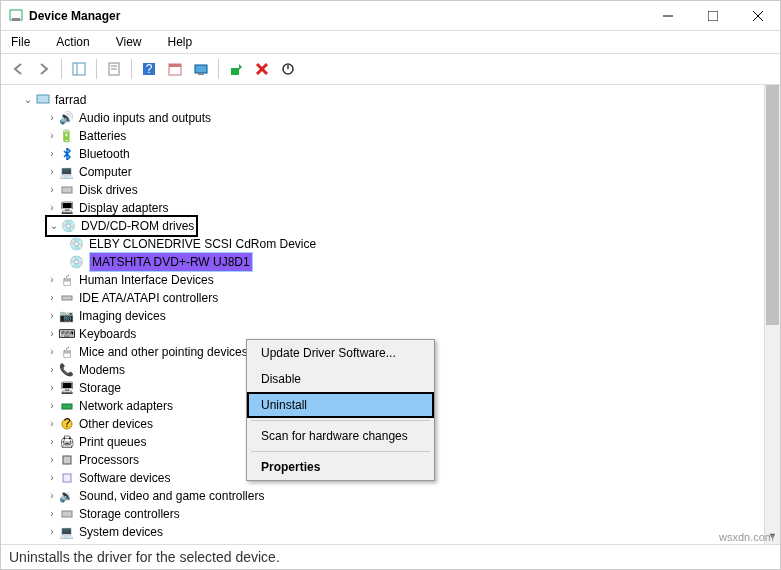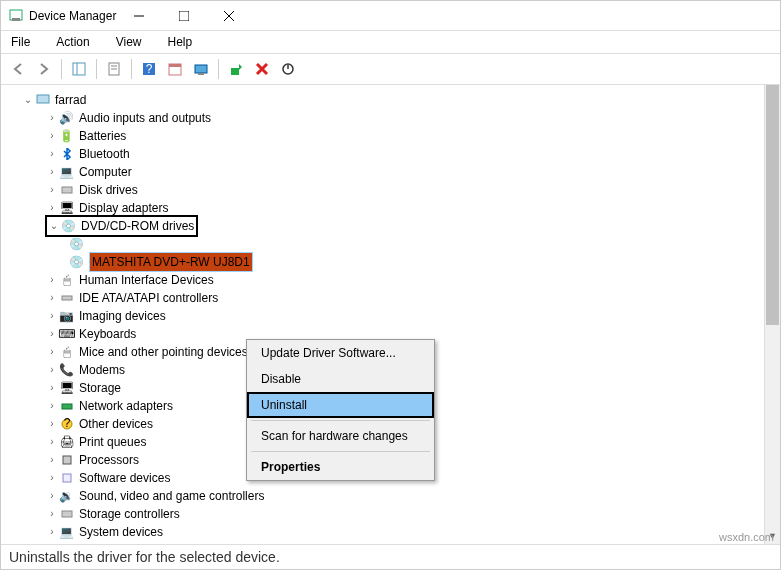--- a/index.html
+++ b/index.html
@@ -1,35 +1,35 @@
 <!DOCTYPE html>
 <html><head>
 <meta charset="utf-8">
 <style>
 * { margin: 0; padding: 0; box-sizing: border-box; font-family: "Segoe UI", Tahoma, sans-serif; font-size: 12px; }
 body { background: #fff; width: 781px; height: 570px; border: 1px solid #ccc; position: relative; overflow: hidden; }
-.titlebar { display: flex; align-items: center; height: 30px; padding: 0 0 0 8px; border-bottom: 1px solid #ddd; }
+.titlebar { display: flex; align-items: center; justify-content: space-between; height: 30px; padding: 0 0 0 8px; border-bottom: 1px solid #ddd; font-weight: bold; }
 .titlebar-left { display: flex; align-items: center; gap: 6px; }
 .win-controls { display: flex; }
 .win-btn { width: 45px; height: 30px; display: flex; align-items: center; justify-content: center; font-size: 14px; }
 .menubar { display: flex; gap: 26px; padding: 4px 10px; border-bottom: 1px solid #ddd; }
 .menubar span { cursor: default; }
 .toolbar { display: flex; align-items: center; gap: 4px; padding: 4px 6px; border-bottom: 1px solid #ddd; }
 .tool-btn { width: 22px; height: 22px; display: flex; align-items: center; justify-content: center; }
 .tool-sep { width: 1px; height: 20px; background: #ccc; margin: 0 2px; }
 .tree-area { position: relative; height: 460px; overflow: hidden; border-bottom: 1px solid #ddd; }
 .tree { padding: 6px 0 6px 6px; }
 .node { display: flex; align-items: center; height: 18px; line-height: 18px; white-space: nowrap; }
 .expander { width: 14px; text-align: center; color: #666; font-size: 10px; user-select: none; }
 .node-icon { width: 16px; display: inline-flex; justify-content: center; margin-right: 4px; }
 .indent-1 { padding-left: 14px; }
 .indent-2 { padding-left: 38px; }
 .indent-3 { padding-left: 62px; }
 .boxed { border: 2px solid #000; display: inline-flex; align-items: center; padding-right: 2px; }
-.selected-label { background: #c2410c; border: 1px solid #99d1ff; padding: 0 2px; }
+.selected-label { background: #8b5cf6; border: 1px solid #99d1ff; padding: 0 2px; }
 .context-menu { position: absolute; left: 245px; top: 254px; width: 189px; background: #f0f0f0; border: 1px solid #999; box-shadow: 2px 2px 4px rgba(0,0,0,0.3); }
 .menu-item { padding: 6px 14px; font-size: 12px; }
 .menu-item.hover { background: #90c8f6; }
 .menu-item.boxed-item { outline: 2px solid #000; outline-offset: -2px; }
 .menu-sep { height: 1px; background: #ccc; margin: 2px 4px; }
 .menu-item.bold { font-weight: bold; }
 .statusbar { padding: 4px 8px; font-size: 14px; color: #333; }
 .scrollbar { position: absolute; right: 0; top: 0; bottom: 0; width: 16px; background: #f0f0f0; border-left: 1px solid #ddd; }
 .scrollbar-thumb { position: absolute; top: 0; left: 1px; right: 1px; height: 240px; background: #c0c0c0; }
 .scrollbar-arrow { position: absolute; left: 0; right: 0; height: 16px; display:flex; align-items:center; justify-content:center; font-size:9px; color:#666; }
@@ -195,20 +195,21 @@
 
     <div class="node indent-2">
       <span class="boxed">
         <span class="expander">⌄</span>
         <span class="node-icon">💿</span>
         <span>DVD/CD-ROM drives</span>
       </span>
     </div>
     <div class="node indent-3">
         <span class="node-icon">💿</span>
+        <span>ELBY CLONEDRIVE SCSI CdRom Device</span>
       </div>
     <div class="node indent-3">
         <span class="node-icon">💿</span>
         <span class="selected-label">MATSHITA DVD+-RW UJ8D1</span>
       </div>
 
     <div class="node indent-2">
         <span class="expander">›</span>
         <span class="node-icon">🖱</span>
         <span>Human Interface Devices</span>

